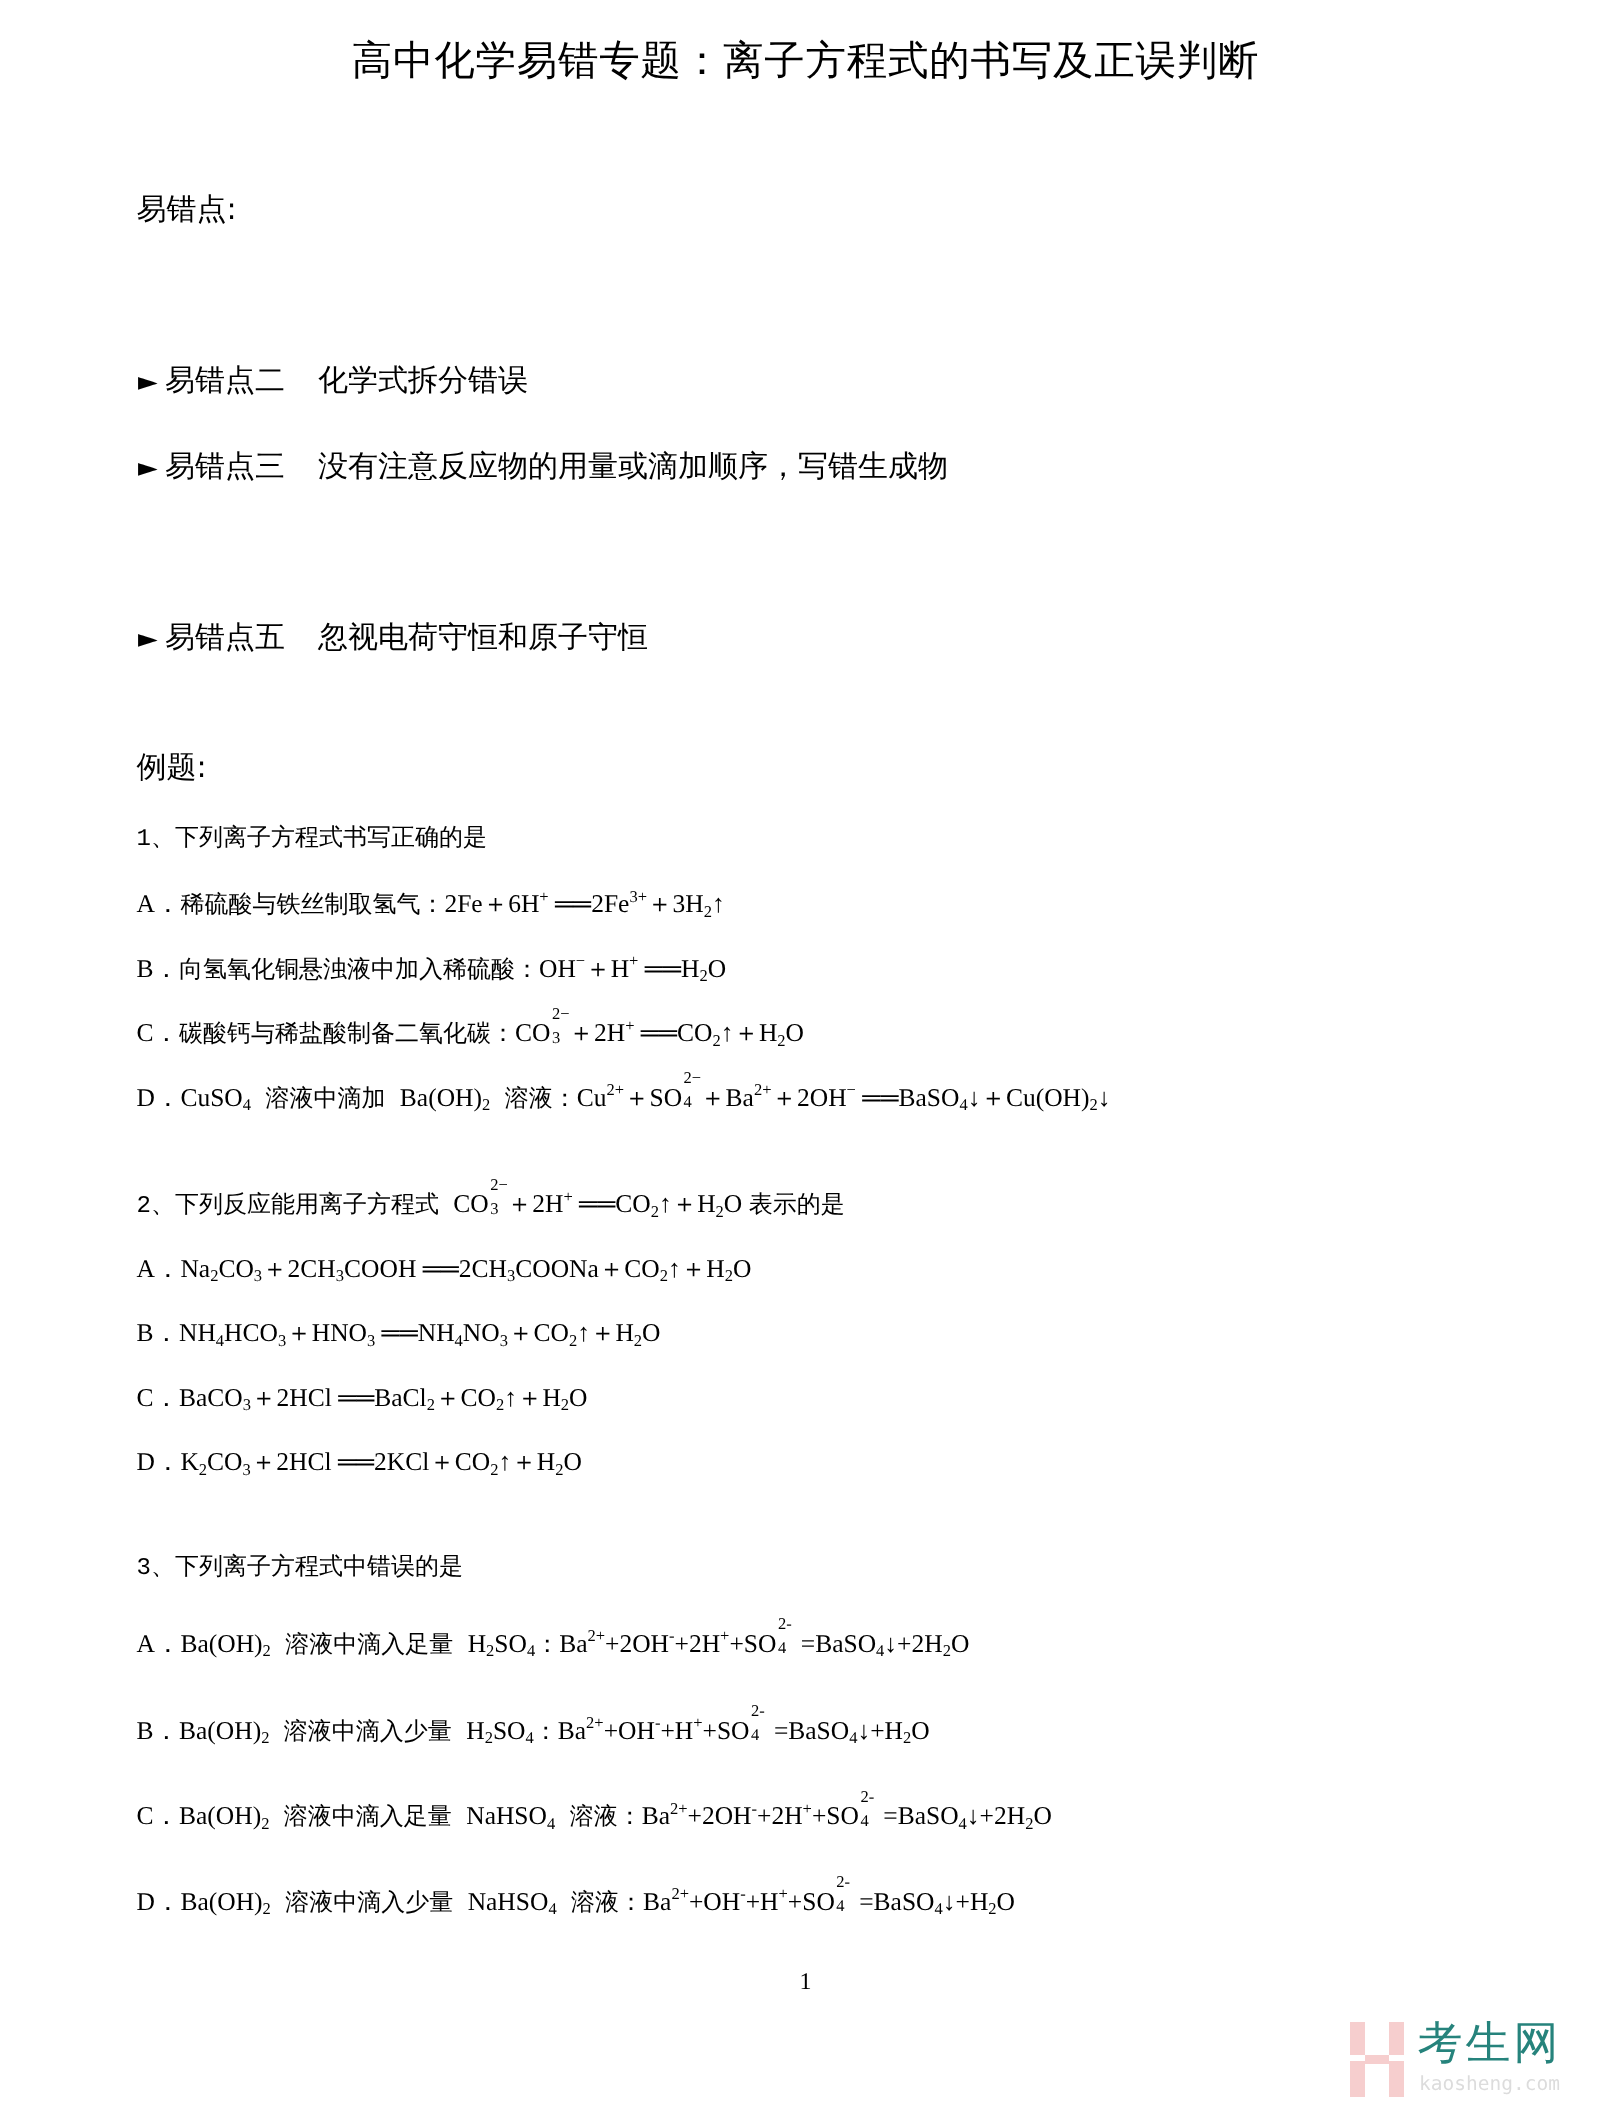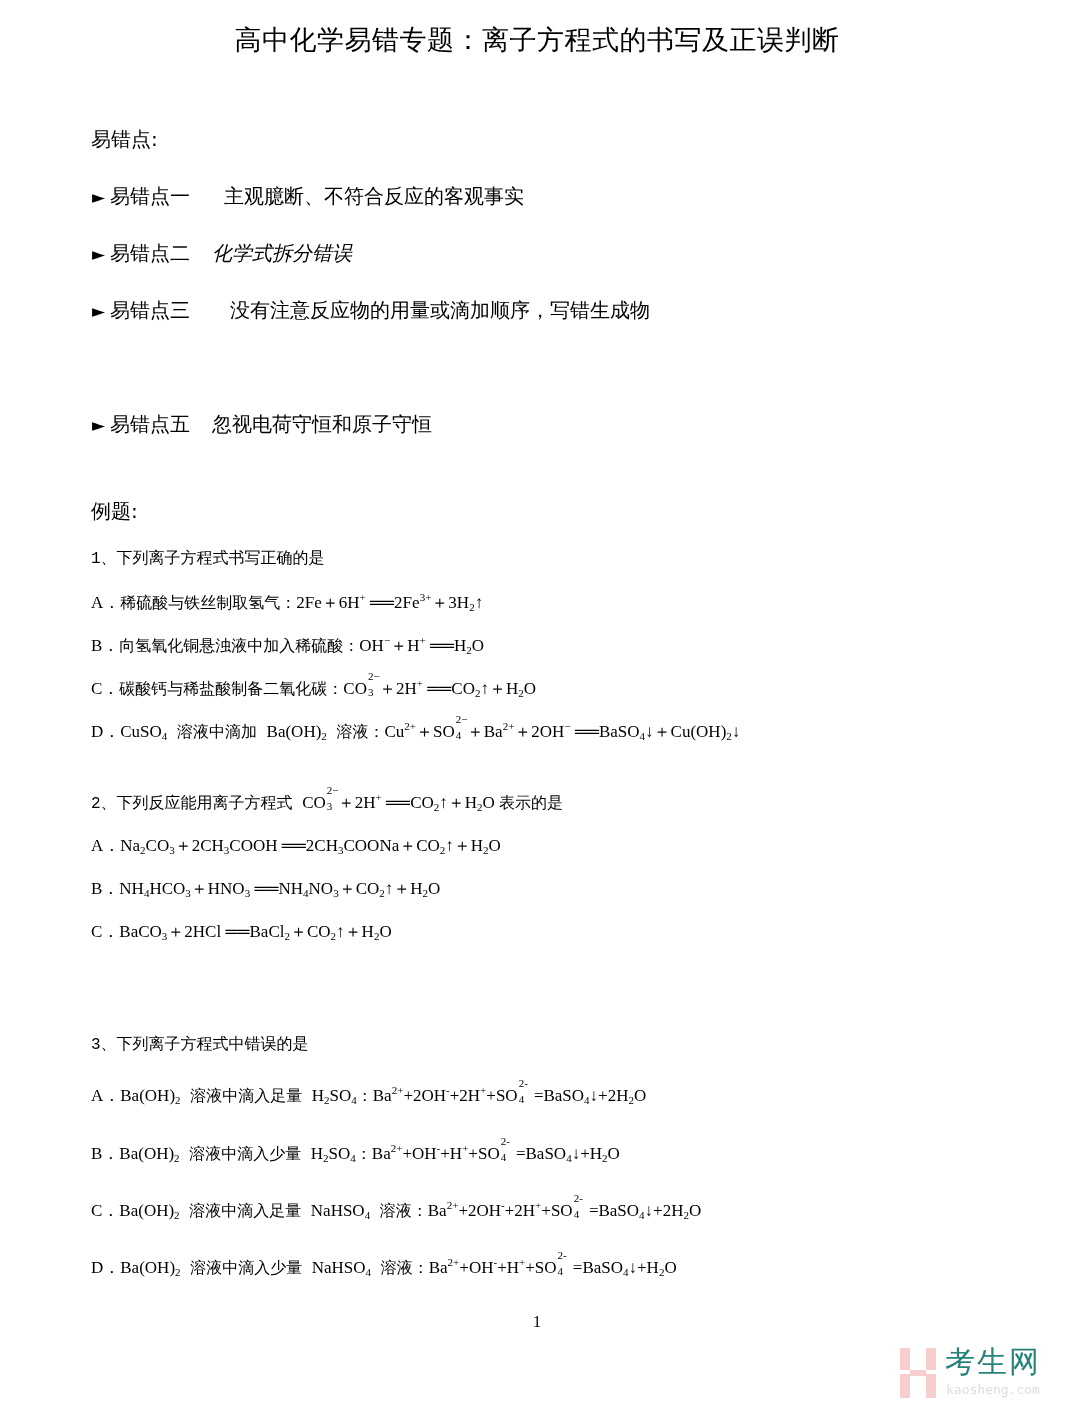--- a/index.html
+++ b/index.html
@@ -41,45 +41,43 @@
 </style>
 </head>
 <body>
 
 <div class="page">
 
   <div class="title">高中化学易错专题：离子方程式的书写及正误判断</div>
 
   <div class="sec-head" style="top:126px;">易错点:</div>
 
-  <div class="point" style="top:183px;">
-    <span class="tri">►</span><span class="lbl">易错点一</span><span class="desc" style="margin-left:34px;">主观臆断、不符合反应的客观事实</span>
-  </div>
   <div class="point" style="top:240px;">
-    <span class="tri">►</span><span class="lbl">易错点二</span><span class="desc" style="margin-left:22px;font-style:italic;">化学式拆分错误</span>
+    <span class="tri">►</span><span class="lbl">易错点二</span><span class="desc" style="margin-left:22px;">化学式拆分错误</span>
   </div>
   <div class="point" style="top:297px;">
-    <span class="tri">►</span><span class="lbl">易错点三</span><span class="desc" style="margin-left:40px;">没有注意反应物的用量或滴加顺序，写错生成物</span>
+    <span class="tri">►</span><span class="lbl">易错点三</span><span class="desc" style="margin-left:22px;">没有注意反应物的用量或滴加顺序，写错生成物</span>
   </div>
   <div class="point" style="top:411px;">
     <span class="tri">►</span><span class="lbl">易错点五</span><span class="desc" style="margin-left:22px;">忽视电荷守恒和原子守恒</span>
   </div>
 
   <div class="sec-head" style="top:498px;">例题:</div>
 
   <div class="line" style="top:548px;"><span class="cjk">1、下列离子方程式书写正确的是</span></div>
   <div class="line" style="top:591px;"><span>A．</span><span class="cjk">稀硫酸与铁丝制取氢气：</span><span>2Fe＋6H</span><sup>+</sup><span> ══2Fe</span><sup>3+</sup><span>＋3H</span><sub>2</sub><span>↑</span></div>
   <div class="line" style="top:634px;"><span>B．</span><span class="cjk">向氢氧化铜悬浊液中加入稀硫酸：</span><span>OH</span><sup>−</sup><span>＋H</span><sup>+</sup><span> ══H</span><sub>2</sub><span>O</span></div>
   <div class="line" style="top:677px;"><span>C．</span><span class="cjk">碳酸钙与稀盐酸制备二氧化碳：</span><span>CO</span><span class="stack"><span class="s-up">2−</span><span class="s-dn">3</span></span><span>＋2H</span><sup>+</sup><span> ══CO</span><sub>2</sub><span>↑＋H</span><sub>2</sub><span>O</span></div>
   <div class="line" style="top:720px;"><span>D．CuSO</span><sub>4</sub><span class="cjk"> 溶液中滴加 </span><span>Ba(OH)</span><sub>2</sub><span class="cjk"> 溶液：</span><span>Cu</span><sup>2+</sup><span>＋SO</span><span class="stack"><span class="s-up">2−</span><span class="s-dn">4</span></span><span>＋Ba</span><sup>2+</sup><span>＋2OH</span><sup>−</sup><span> ══BaSO</span><sub>4</sub><span>↓＋Cu(OH)</span><sub>2</sub><span>↓</span></div>
 
   <div class="line" style="top:791px;"><span class="cjk">2、下列反应能用离子方程式 </span><span>CO</span><span class="stack"><span class="s-up">2−</span><span class="s-dn">3</span></span><span>＋2H</span><sup>+</sup><span> ══CO</span><sub>2</sub><span>↑＋H</span><sub>2</sub><span>O </span><span class="cjk">表示的是</span></div>
   <div class="line" style="top:834px;"><span>A．Na</span><sub>2</sub><span>CO</span><sub>3</sub><span>＋2CH</span><sub>3</sub><span>COOH ══2CH</span><sub>3</sub><span>COONa＋CO</span><sub>2</sub><span>↑＋H</span><sub>2</sub><span>O</span></div>
   <div class="line" style="top:877px;"><span>B．NH</span><sub>4</sub><span>HCO</span><sub>3</sub><span>＋HNO</span><sub>3</sub><span> ══NH</span><sub>4</sub><span>NO</span><sub>3</sub><span>＋CO</span><sub>2</sub><span>↑＋H</span><sub>2</sub><span>O</span></div>
   <div class="line" style="top:920px;"><span>C．BaCO</span><sub>3</sub><span>＋2HCl ══BaCl</span><sub>2</sub><span>＋CO</span><sub>2</sub><span>↑＋H</span><sub>2</sub><span>O</span></div>
+  <div class="line" style="top:963px;"><span>D．K</span><sub>2</sub><span>CO</span><sub>3</sub><span>＋2HCl ══2KCl＋CO</span><sub>2</sub><span>↑＋H</span><sub>2</sub><span>O</span></div>
 
   <div class="line" style="top:1034px;"><span class="cjk">3、下列离子方程式中错误的是</span></div>
   <div class="line" style="top:1084px;"><span>A．Ba(OH)</span><sub>2</sub><span class="cjk"> 溶液中滴入足量 </span><span>H</span><sub>2</sub><span>SO</span><sub>4</sub><span class="cjk">：</span><span>Ba</span><sup>2+</sup><span>+2OH</span><sup>-</sup><span>+2H</span><sup>+</sup><span>+SO</span><span class="stack"><span class="s-up">2-</span><span class="s-dn">4</span></span><span> =BaSO</span><sub>4</sub><span>↓+2H</span><sub>2</sub><span>O</span></div>
   <div class="line" style="top:1142px;"><span>B．Ba(OH)</span><sub>2</sub><span class="cjk"> 溶液中滴入少量 </span><span>H</span><sub>2</sub><span>SO</span><sub>4</sub><span class="cjk">：</span><span>Ba</span><sup>2+</sup><span>+OH</span><sup>-</sup><span>+H</span><sup>+</sup><span>+SO</span><span class="stack"><span class="s-up">2-</span><span class="s-dn">4</span></span><span> =BaSO</span><sub>4</sub><span>↓+H</span><sub>2</sub><span>O</span></div>
   <div class="line" style="top:1199px;"><span>C．Ba(OH)</span><sub>2</sub><span class="cjk"> 溶液中滴入足量 </span><span>NaHSO</span><sub>4</sub><span class="cjk"> 溶液：</span><span>Ba</span><sup>2+</sup><span>+2OH</span><sup>-</sup><span>+2H</span><sup>+</sup><span>+SO</span><span class="stack"><span class="s-up">2-</span><span class="s-dn">4</span></span><span> =BaSO</span><sub>4</sub><span>↓+2H</span><sub>2</sub><span>O</span></div>
   <div class="line" style="top:1256px;"><span>D．Ba(OH)</span><sub>2</sub><span class="cjk"> 溶液中滴入少量 </span><span>NaHSO</span><sub>4</sub><span class="cjk"> 溶液：</span><span>Ba</span><sup>2+</sup><span>+OH</span><sup>-</sup><span>+H</span><sup>+</sup><span>+SO</span><span class="stack"><span class="s-up">2-</span><span class="s-dn">4</span></span><span> =BaSO</span><sub>4</sub><span>↓+H</span><sub>2</sub><span>O</span></div>
 
   <div class="pagenum">1</div>
 
   <div class="watermark">

